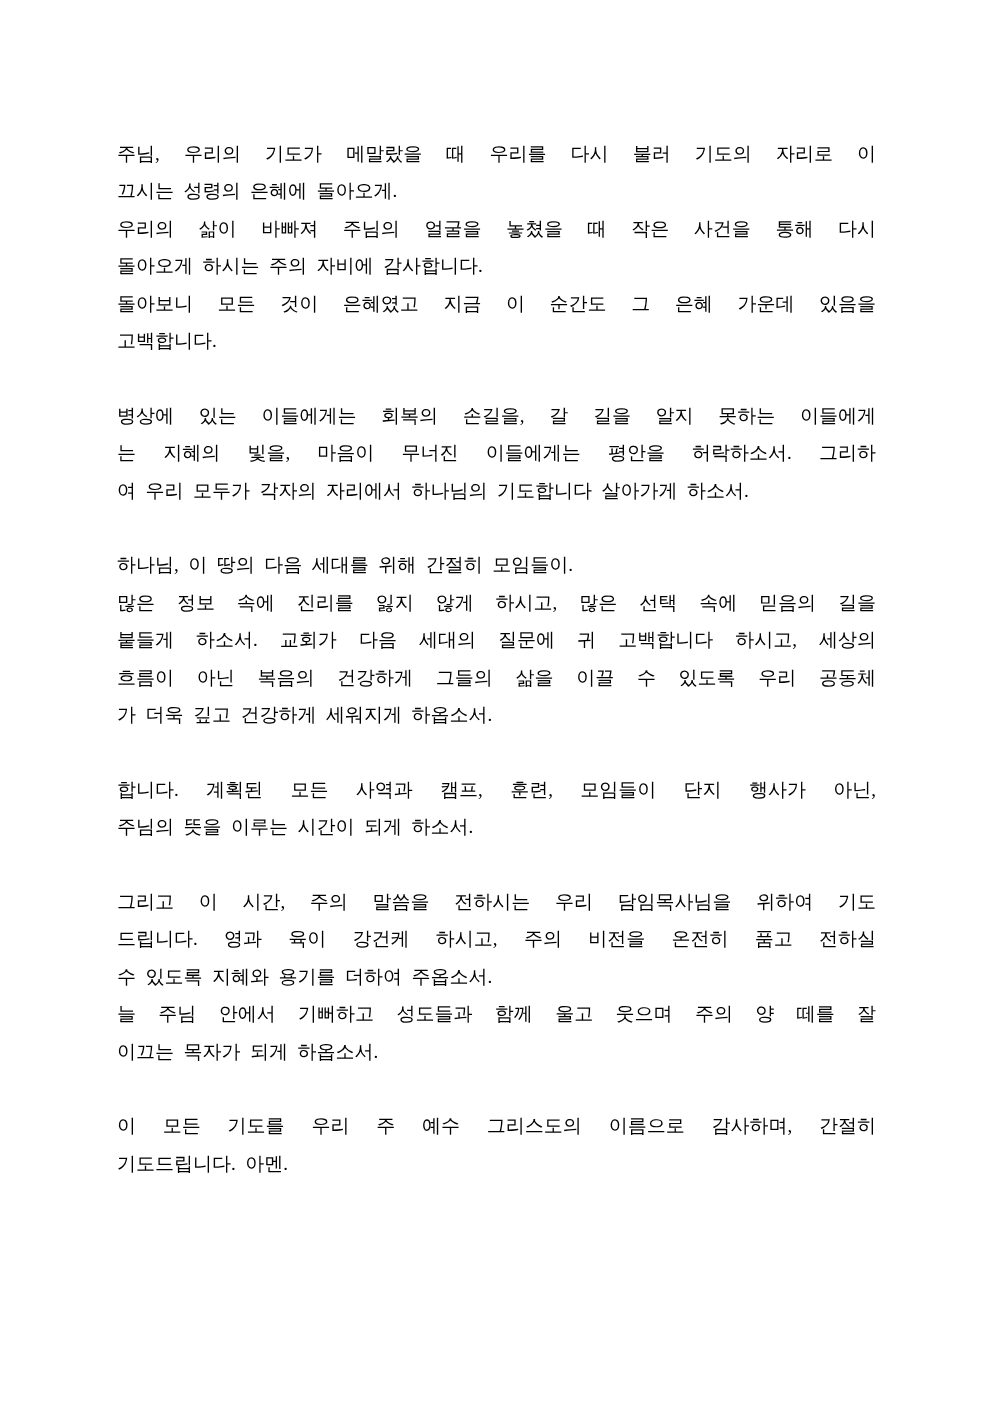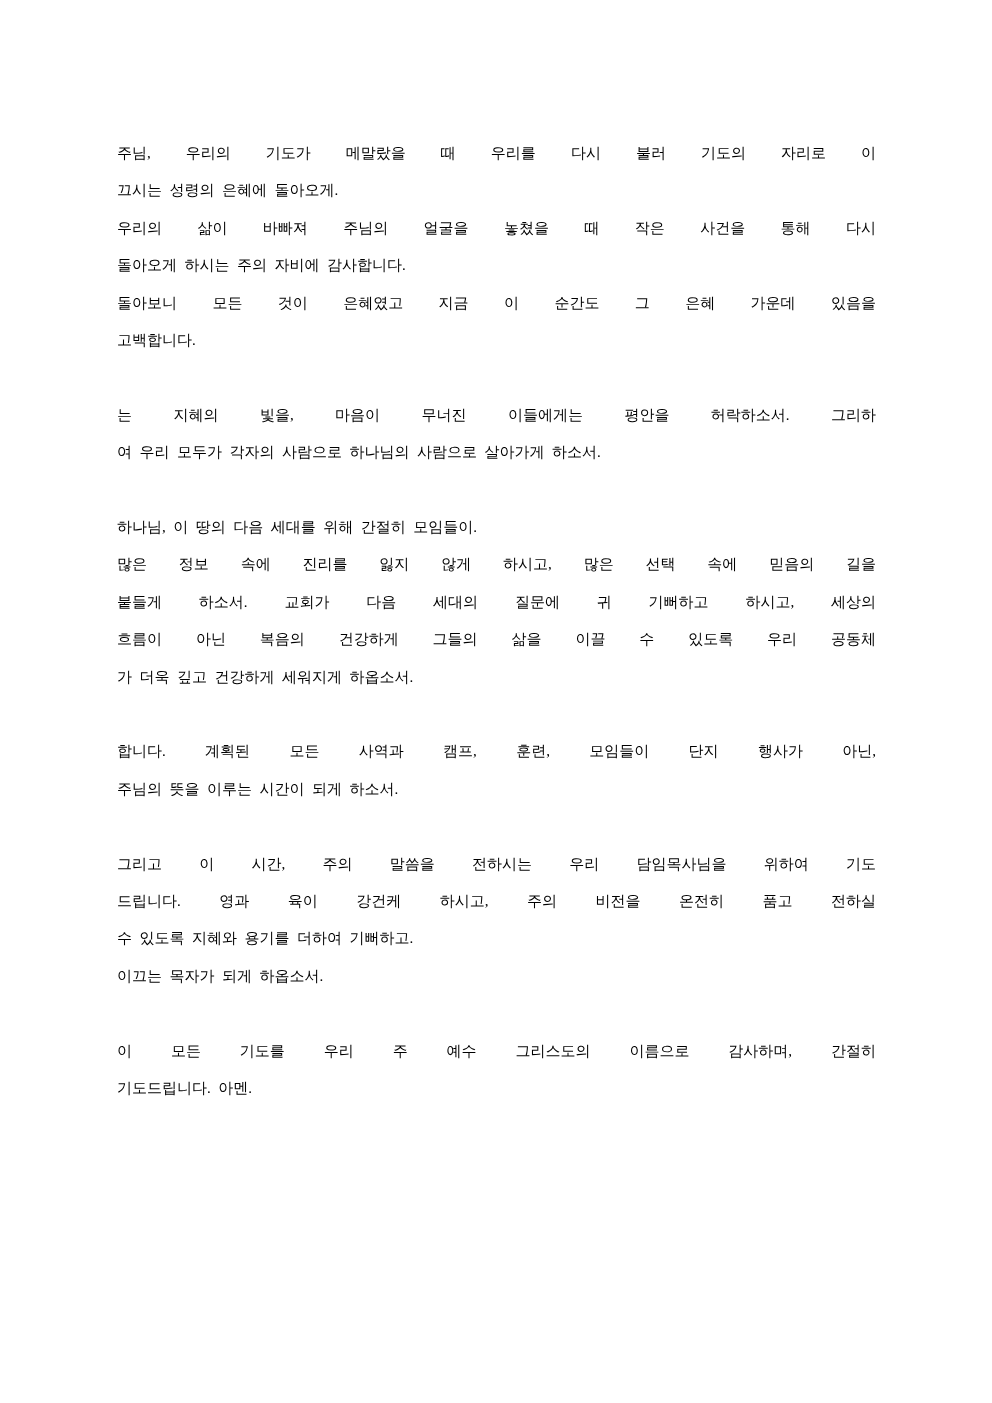--- a/index.html
+++ b/index.html
@@ -14,21 +14,21 @@
     background: #ffffff;
     overflow: hidden;
   }
   .content {
     position: absolute;
     left: 117px;
     top: 135px;
     width: 759px;
     color: #000000;
     font-family: "Liberation Serif", "DejaVu Serif", serif;
-    font-size: 15px;
+    font-size: 19px;
     line-height: 37.4px;
   }
   .para {
     margin: 0 0 37.4px 0;
   }
   .line {
     text-align: left;
     word-spacing: 0.25em;
     white-space: nowrap;
   }
@@ -48,41 +48,43 @@
     <div class="para">
       <div class="line fill">주님, 우리의 기도가 메말랐을 때 우리를 다시 불러 기도의 자리로 이</div>
       <div class="line">끄시는 성령의 은혜에 돌아오게.</div>
       <div class="line fill">우리의 삶이 바빠져 주님의 얼굴을 놓쳤을 때 작은 사건을 통해 다시</div>
       <div class="line">돌아오게 하시는 주의 자비에 감사합니다.</div>
       <div class="line fill">돌아보니 모든 것이 은혜였고 지금 이 순간도 그 은혜 가운데 있음을</div>
       <div class="line">고백합니다.</div>
     </div>
 
     <div class="para">
+      <div class="line fill">병상에 있는 이들에게는 회복의 손길을, 갈 길을 알지 못하는 이들에게</div>
       <div class="line fill">는 지혜의 빛을, 마음이 무너진 이들에게는 평안을 허락하소서. 그리하</div>
-      <div class="line">여 우리 모두가 각자의 사람으로 하나님의 사람으로 살아가게 하소서.</div>
+      <div class="line">여 우리 모두가 각자의 자리에서 하나님의 기도합니다 살아가게 하소서.</div>
     </div>
 
     <div class="para">
       <div class="line">하나님, 이 땅의 다음 세대를 위해 간절히 모임들이.</div>
       <div class="line fill">많은 정보 속에 진리를 잃지 않게 하시고, 많은 선택 속에 믿음의 길을</div>
-      <div class="line fill">붙들게 하소서. 교회가 다음 세대의 질문에 귀 기뻐하고 하시고, 세상의</div>
+      <div class="line fill">붙들게 하소서. 교회가 다음 세대의 질문에 귀 고백합니다 하시고, 세상의</div>
       <div class="line fill">흐름이 아닌 복음의 건강하게 그들의 삶을 이끌 수 있도록 우리 공동체</div>
       <div class="line">가 더욱 깊고 건강하게 세워지게 하옵소서.</div>
     </div>
 
     <div class="para">
       <div class="line fill">합니다. 계획된 모든 사역과 캠프, 훈련, 모임들이 단지 행사가 아닌,</div>
       <div class="line">주님의 뜻을 이루는 시간이 되게 하소서.</div>
     </div>
 
     <div class="para">
       <div class="line fill">그리고 이 시간, 주의 말씀을 전하시는 우리 담임목사님을 위하여 기도</div>
       <div class="line fill">드립니다. 영과 육이 강건케 하시고, 주의 비전을 온전히 품고 전하실</div>
-      <div class="line">수 있도록 지혜와 용기를 더하여 기뻐하고.</div>
+      <div class="line">수 있도록 지혜와 용기를 더하여 주옵소서.</div>
+      <div class="line fill">늘 주님 안에서 기뻐하고 성도들과 함께 울고 웃으며 주의 양 떼를 잘</div>
       <div class="line">이끄는 목자가 되게 하옵소서.</div>
     </div>
 
     <div class="para">
       <div class="line fill">이 모든 기도를 우리 주 예수 그리스도의 이름으로 감사하며, 간절히</div>
       <div class="line">기도드립니다. 아멘.</div>
     </div>
 
   </div>
 </div>

